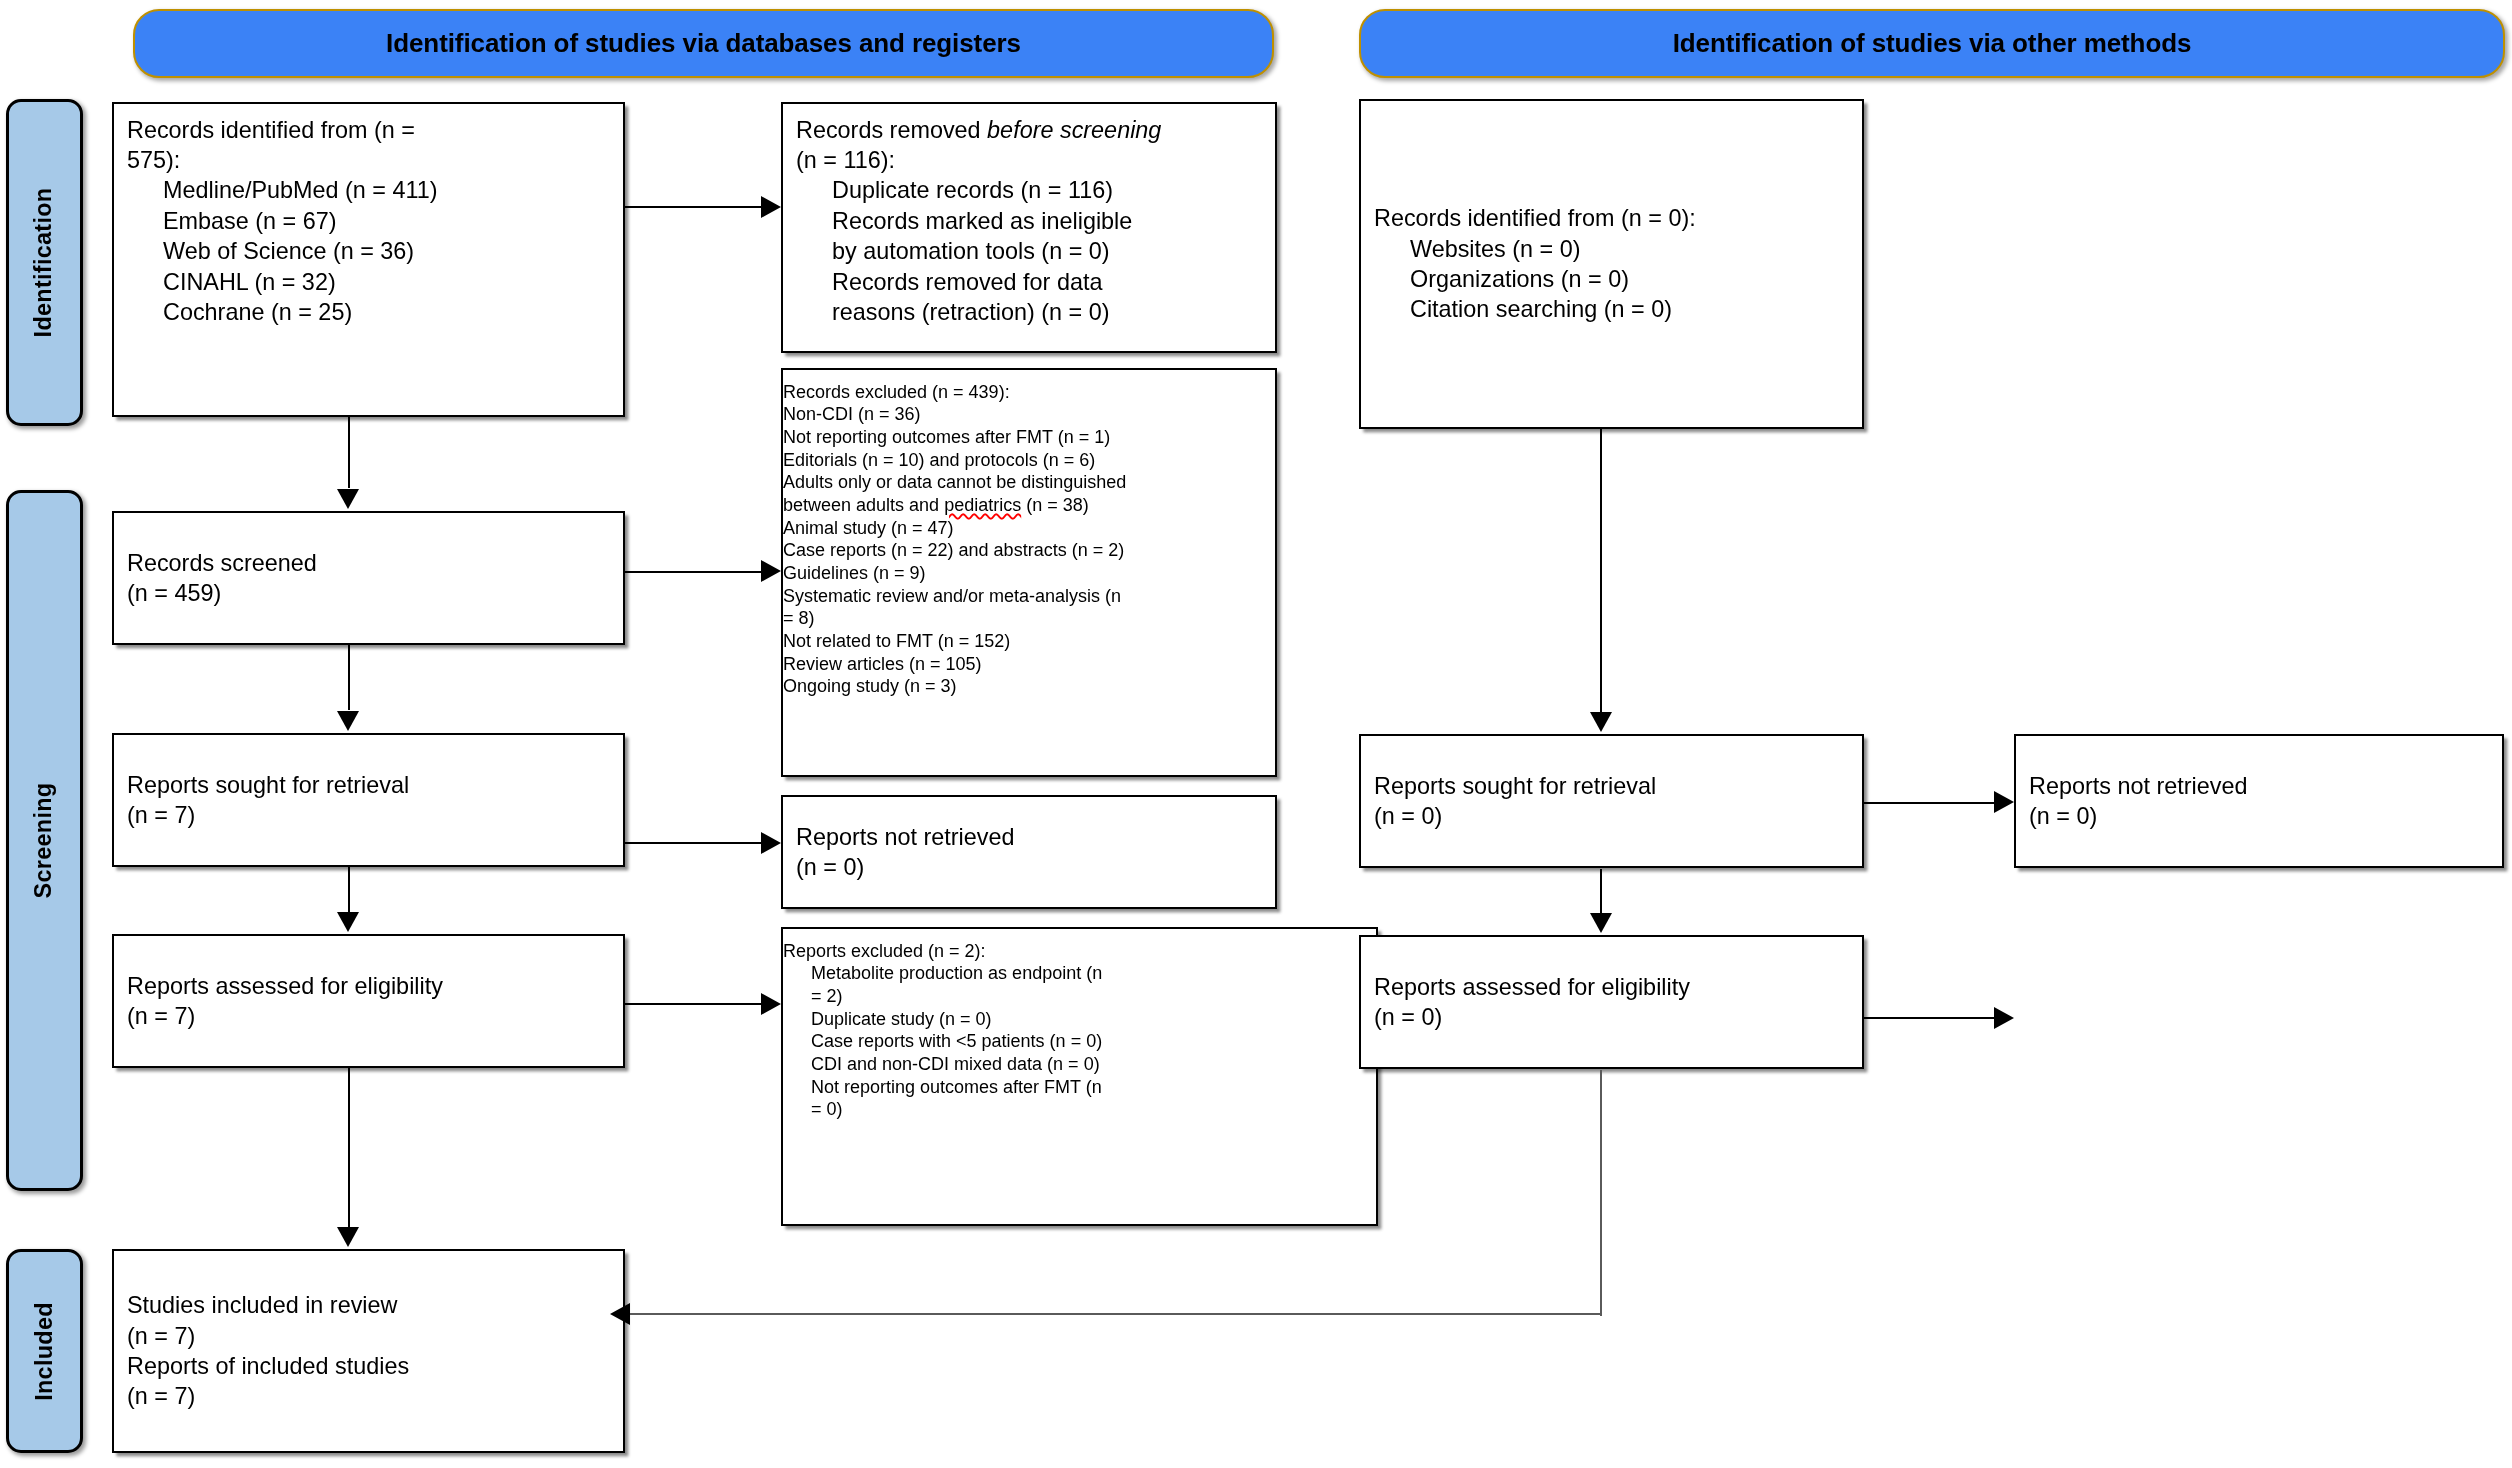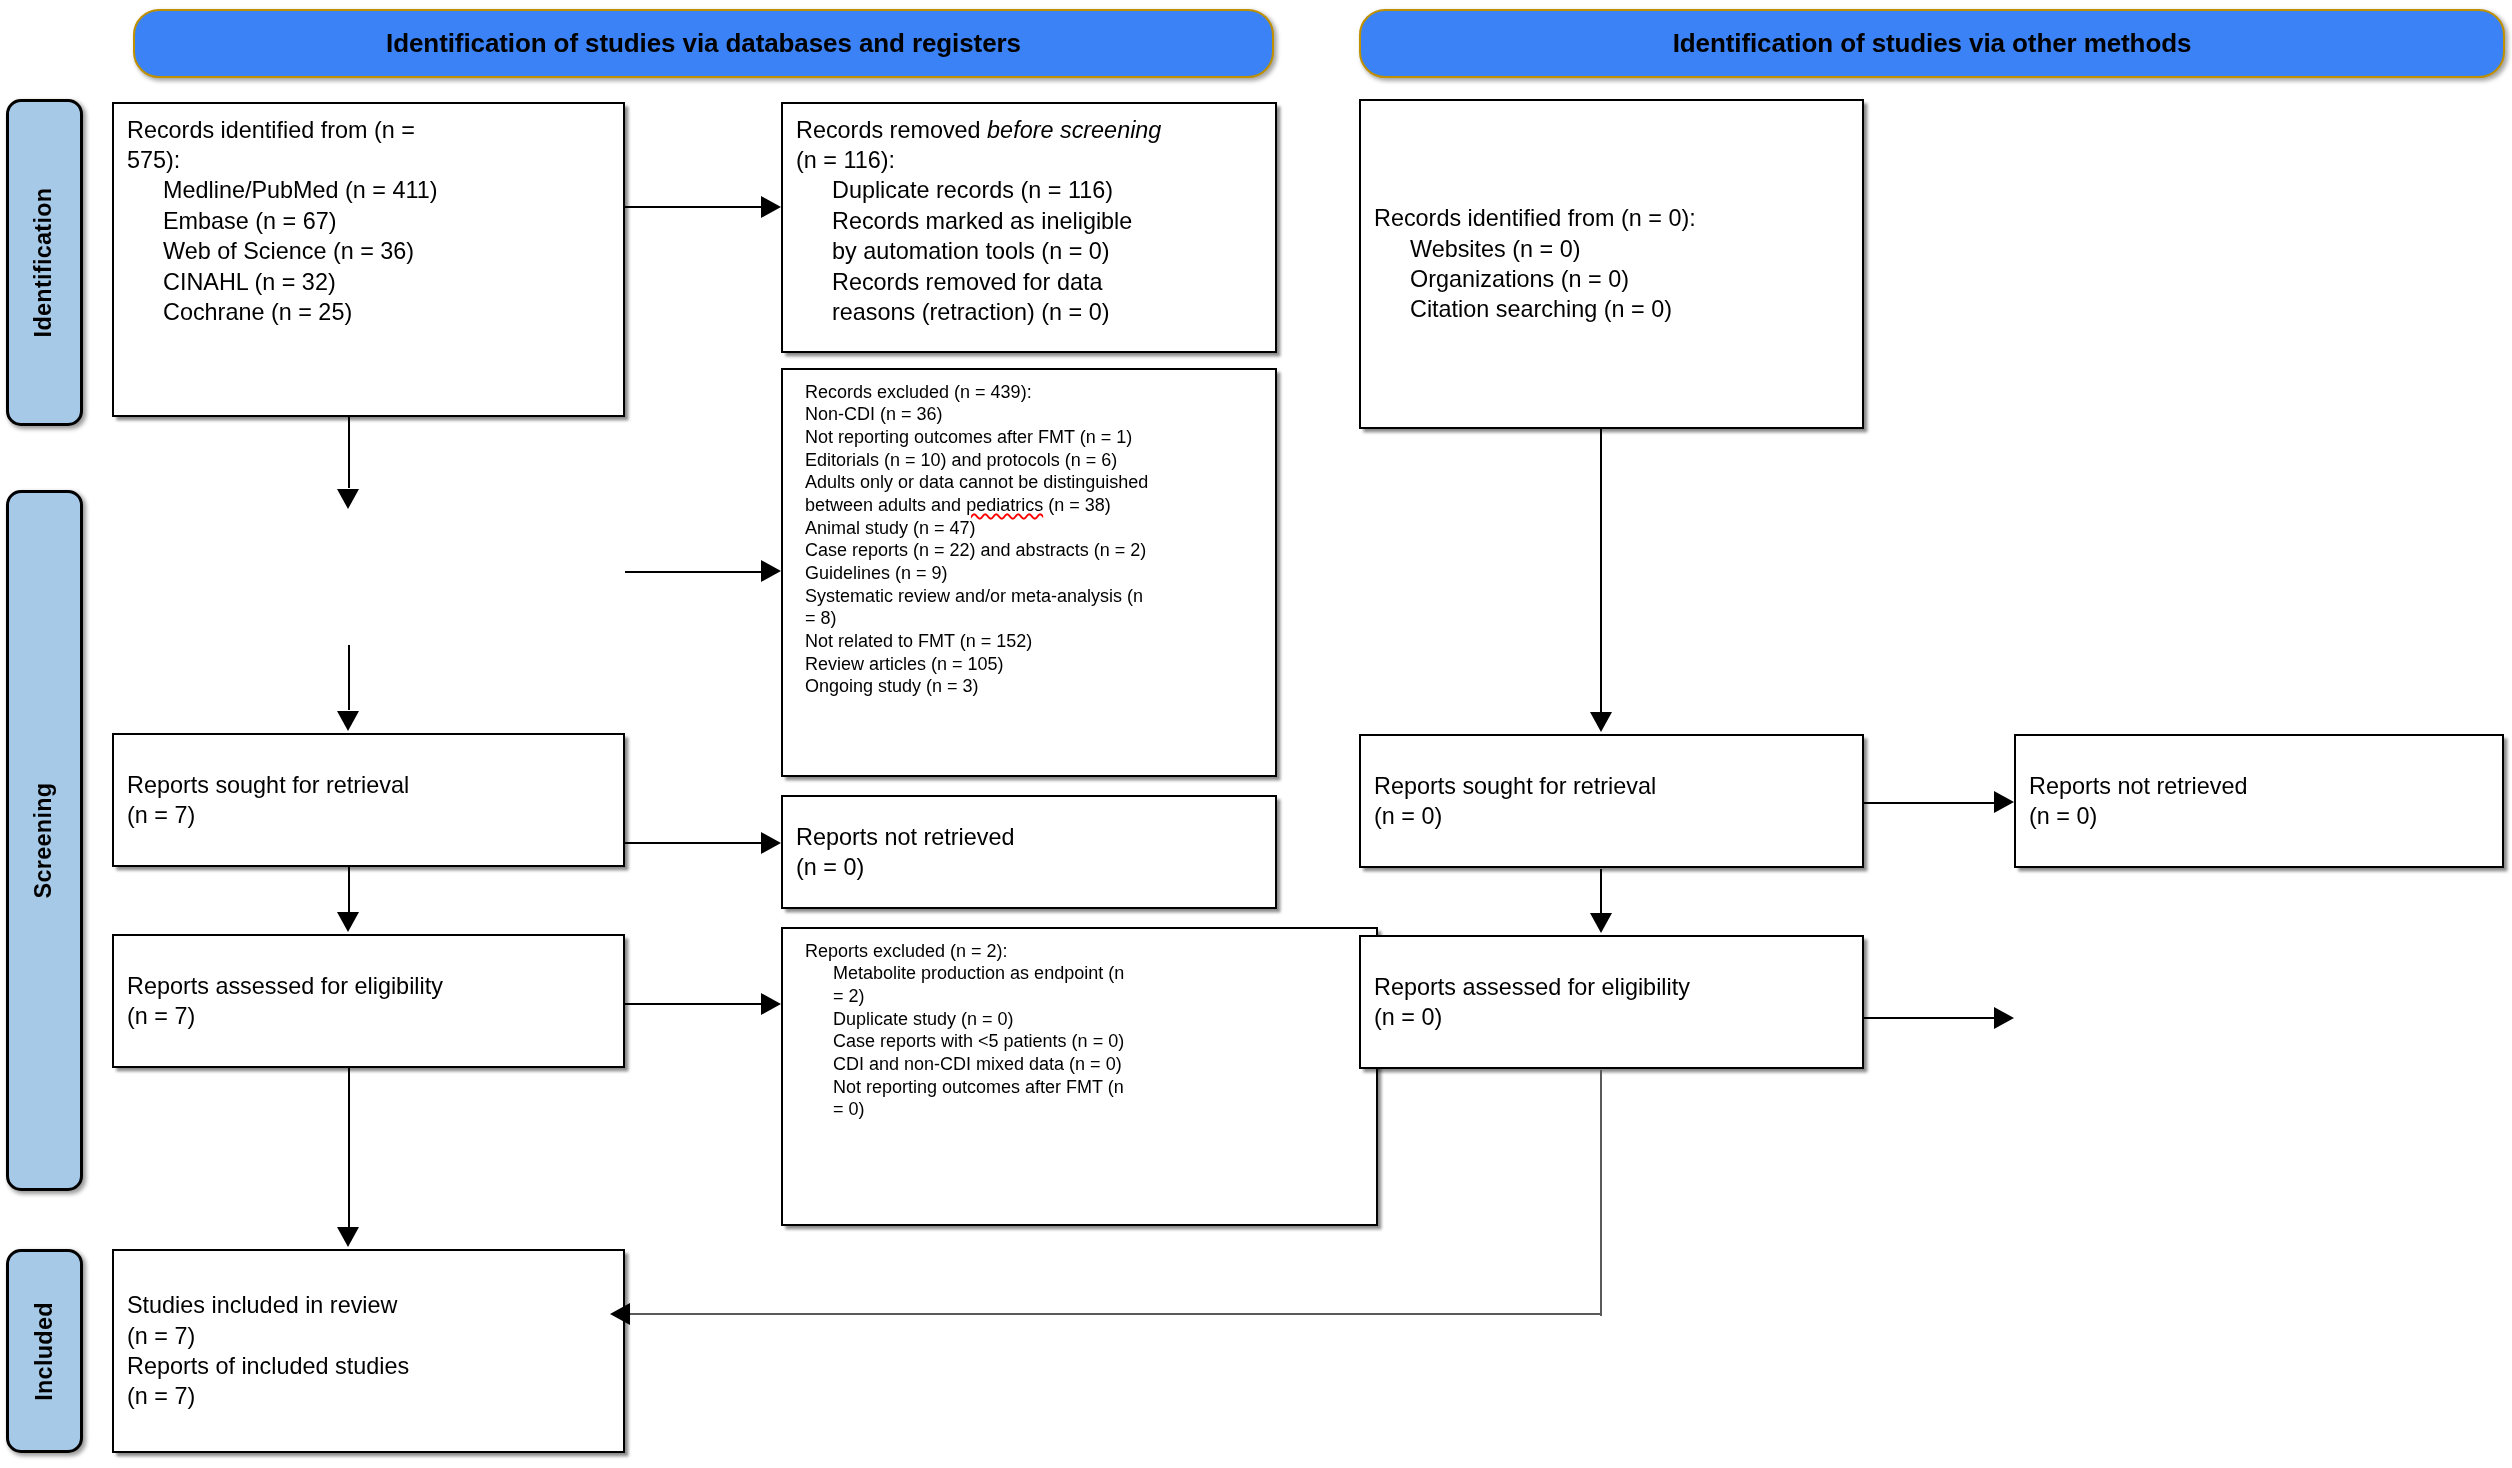--- a/index.html
+++ b/index.html
@@ -84,21 +84,21 @@
     padding-left: 36px;
   }
   .box.dense p {
     font-size: 18px;
     line-height: 1.26;
   }
   .box.dense p.sub {
     padding-left: 28px;
   }
   .box.dense .body {
-    padding: 0 22px;
+    padding: 0 0;
   }
   .box.topalign {
     justify-content: flex-start;
   }
   .box.topalign .body {
     padding-top: 10.5px;
   }
   em.ital {
     font-style: italic;
   }
@@ -168,20 +168,26 @@
       <p>Records identified from (n =</p>
       <p>575):</p>
       <p class="sub">Medline/PubMed (n = 411)</p>
       <p class="sub">Embase (n = 67)</p>
       <p class="sub">Web of Science (n = 36)</p>
       <p class="sub">CINAHL (n = 32)</p>
       <p class="sub">Cochrane (n = 25)</p>
     </div>
   </div>
 
+  <div class="box" style="left:112px; top:511px; width:513px; height:134px;">
+    <div class="body">
+      <p>Records screened</p>
+      <p>(n = 459)</p>
+    </div>
+  </div>
 
   <div class="box" style="left:112px; top:733px; width:513px; height:134px;">
     <div class="body">
       <p>Reports sought for retrieval</p>
       <p>(n = 7)</p>
     </div>
   </div>
 
   <div class="box" style="left:112px; top:934px; width:513px; height:134px;">
     <div class="body">

